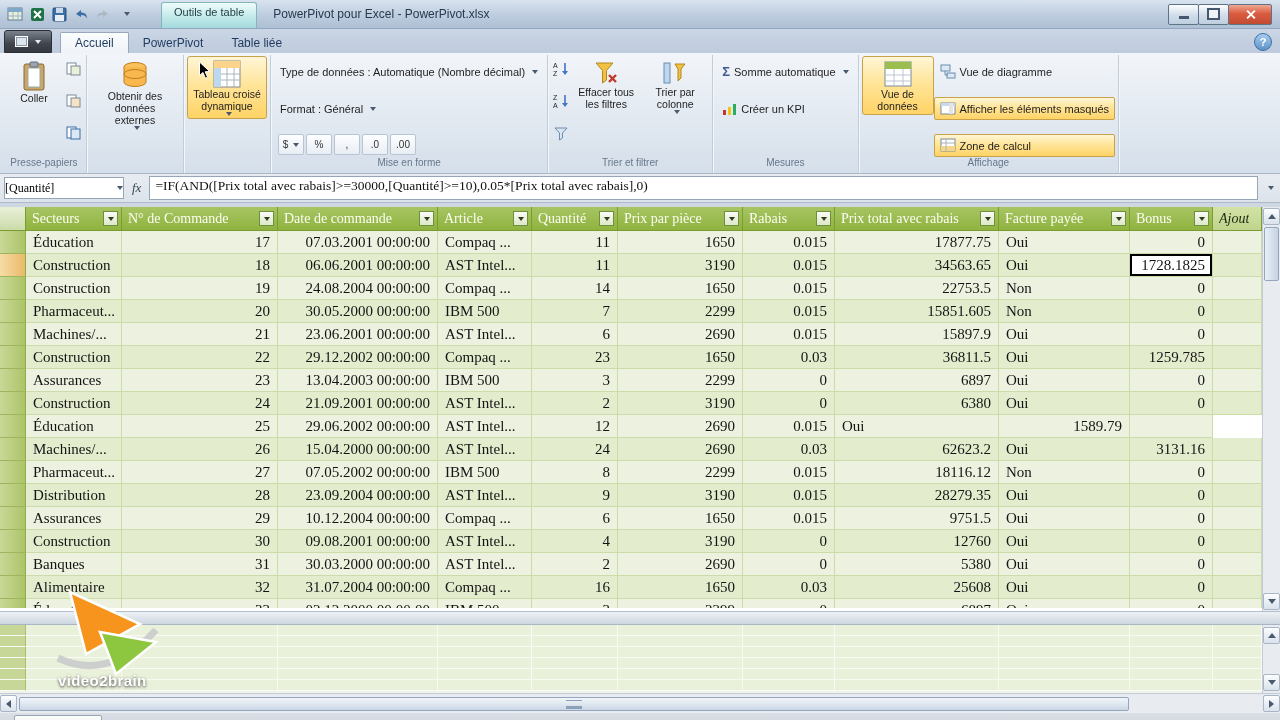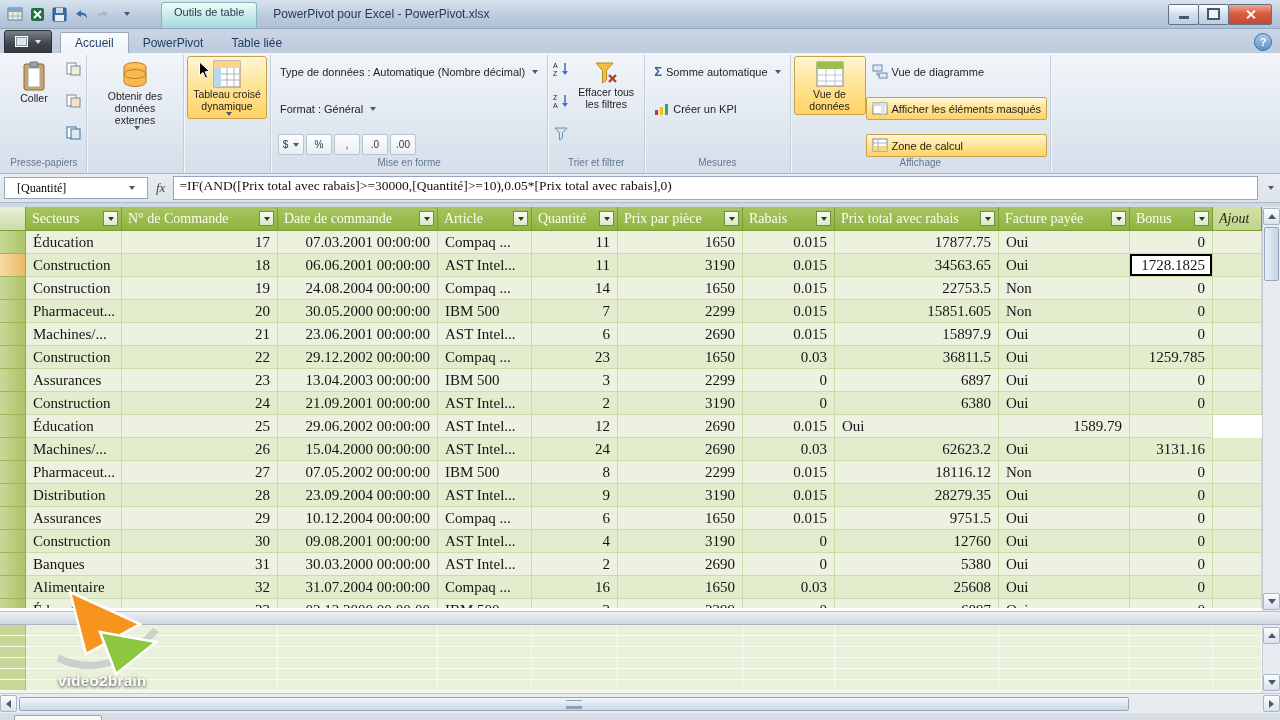--- a/index.html
+++ b/index.html
@@ -41,21 +41,21 @@
   .smbtn{display:flex;align-items:center;gap:4px;height:21px;padding:0 5px;border:1px solid transparent;border-radius:2px;font-size:11px;color:#1E1E1E;white-space:nowrap}
   .dd{width:0;height:0;border-left:3.5px solid transparent;border-right:3.5px solid transparent;border-top:4px solid #4A5A6E;margin-left:3px}
   .stack{display:flex;flex-direction:column;gap:14px}
   .minirow{display:flex;align-items:center;gap:2px}
   .fmtbtn{min-width:24px;height:19px;border:1px solid #B9C4D2;border-radius:2px;background:linear-gradient(#FDFEFF,#E8EEF5);display:flex;align-items:center;justify-content:center;font-size:10px;color:#333;gap:2px}
   .sigma{color:#3E5C8E;font-weight:bold;font-size:13px}
   .cursor{position:absolute;left:14px;top:6px;z-index:9}
 
   
   .fbar{flex:0 0 28px;background:linear-gradient(#E9EDF2,#DCE3EB);border-bottom:1px solid #AEBACA;display:flex;align-items:center;padding:0 4px;gap:4px}
-  .namebox{width:118px;height:20px;background:#fff;border:1px solid #96A5B8;display:flex;align-items:center;justify-content:space-between;padding:0 12px;font-size:12px;font-family:"Liberation Serif",serif}
+  .namebox{width:118px;height:20px;background:#fff;border:1px solid #96A5B8;display:flex;align-items:center;justify-content:space-between;padding:0 0;font-size:12px;font-family:"Liberation Serif",serif}
   .fx{font-family:"Liberation Serif",serif;font-style:italic;font-size:13px;color:#37474F;padding:0 4px}
   .ffield{flex:1;height:20px;background:#fff;border:1px solid #96A5B8;font-family:"Liberation Serif",serif;font-size:13.5px;color:#111;padding:1px 5px;white-space:nowrap;overflow:hidden}
   .fbexpand{width:14px;display:flex;justify-content:center}
 
   
   .gridwrap{flex:0 0 404px;background:#CFD8E2;padding-top:4px;display:flex}
   .sheet{width:1263px;background:#fff;--cols:26px 96px 156px 160px 94px 86px 125px 92px 164px 131px 83px minmax(0,1fr)}
   .thead{display:grid;grid-template-columns:var(--cols);height:23px;background:linear-gradient(#A7C563,#8FB33F);border-bottom:1px solid #7C9C33}
   .hcorner{border-right:1px solid #7C9C33;background:linear-gradient(#E9F0DA,#CBDCA8)}
   .hcell{display:flex;align-items:center;justify-content:space-between;padding:0 3px 0 6px;border-right:1px solid #7C9C33;overflow:hidden}
@@ -317,20 +317,30 @@
         </div>
         <div class="bigbtn" style="width:62px">
           <span>
               <svg width="26" height="26">
                 <path d="M3 3h17l-6.5 7.5V20l-4 3V10.5Z" fill="#F4C042" stroke="#B08A20"></path>
                 <path d="M16 15l7 7M23 15l-7 7" stroke="#C0392B" stroke-width="2.4"></path>
               </svg>
             </span>
           <span>Effacer tous les filtres</span>
         </div>
+        <div class="bigbtn" style="width:60px">
+          <span>
+              <svg width="26" height="26">
+                <rect x="2" y="3" width="6" height="20" fill="#BDD7EE" stroke="#6A8CB0"></rect>
+                <path d="M13 4h10l-4 5v9l-3 3V9Z" fill="#F4C042" stroke="#B08A20"></path>
+              </svg>
+            </span>
+          <span>Trier par colonne</span>
+          <span class="dd"></span>
+        </div>
       </div>
       <div class="glabel">Trier et filtrer</div>
     </div>
 
     <div class="group">
       <div class="gcontent">
         <div class="stack" style="padding-top:4px">
           <div class="smbtn">
               <span class="sigma">Σ</span>
               <span>Somme automatique</span>

